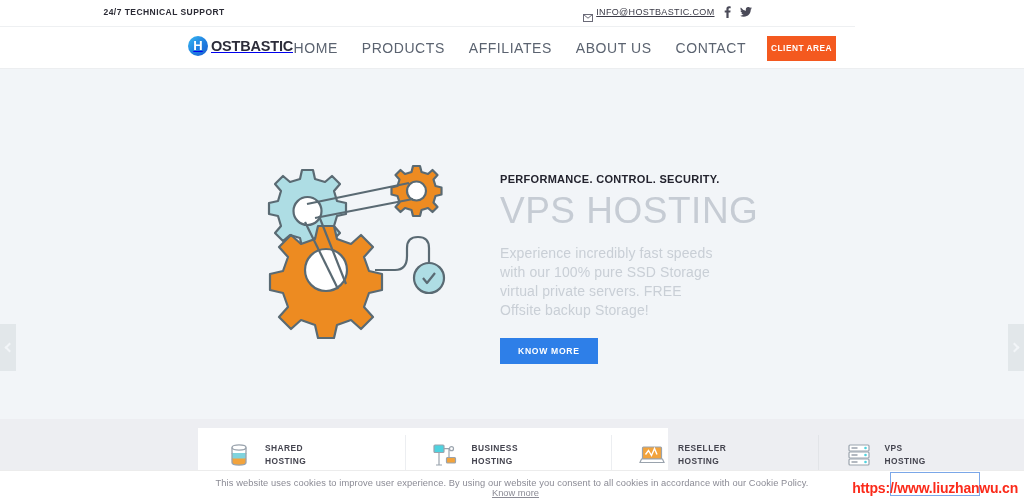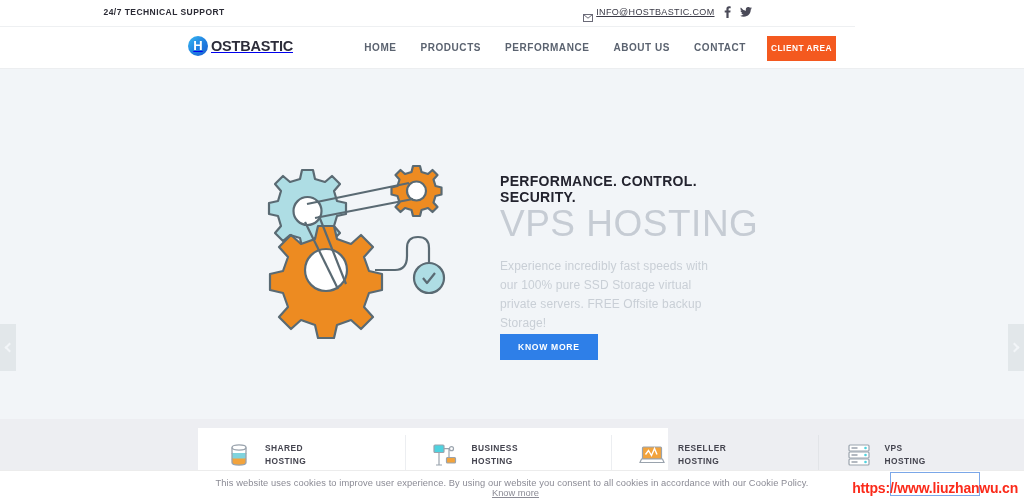--- a/index.html
+++ b/index.html
@@ -44,21 +44,21 @@
   .logo-mark {
     width:20px; height:20px; border-radius:50%;
     background: linear-gradient(135deg,#39b9f2 0%, #1f7fe0 55%, #1a5fd0 100%);
     color:#fff; font-size:13px; font-weight:bold; line-height:20px; text-align:center;
     font-family:"Liberation Sans", sans-serif;
   }
   .logo-text { font-size:14.5px; font-weight:bold; letter-spacing:-.2px; color:#2d2d3a; }
 
   .nav { position:absolute; right:0; top:0; height:42px; display:flex; align-items:center; gap:0; }
   .nav a {
-    font-size:10px; font-weight:bold; letter-spacing:.55px; color:#5b6370;
+    font-size:14px; font-weight:normal; letter-spacing:.55px; color:#5b6370;
     text-decoration:none; padding:0 12px; line-height:42px; display:block;
   }
   .nav a.client {
     background:#f4591f; color:#ffffff; font-weight:bold;
     line-height:17px; padding:4px 4px; margin-left:9px; font-size:8.3px;
     letter-spacing:.5px;
   }
 
   
   .hero {
@@ -75,30 +75,30 @@
     display:block; width:7px; height:7px; border-top:2px solid #f2f5f8; border-right:2px solid #f2f5f8;
   }
   .slider-arrow.left span { transform: rotate(-135deg); margin-left:3px; }
   .slider-arrow.right span { transform: rotate(45deg); margin-right:3px; }
 
   .hero-inner { position:relative; width:648px; margin:0 auto; height:350px; }
   .hero-art { position:absolute; left:55px; top:85px; width:230px; height:185px; }
   .hero-copy { position:absolute; left:312px; top:104px; width:250px; }
 
   .eyebrow {
-    font-size:14px; font-weight:bold; letter-spacing:.3px; color:#23232e;
-    margin-bottom:0;
+    font-size:11px; font-weight:bold; letter-spacing:.3px; color:#23232e;
+    margin-bottom:7px;
   }
   .hero-title {
     font-size:37px; font-weight:normal; letter-spacing:.5px; color:#c6ccd4;
     line-height:1.05; margin-bottom:13px; white-space:nowrap;
   }
   .hero-desc {
-    font-size:12px; line-height:19px; color:#c9cfd6; letter-spacing:.12px;
-    margin-bottom:1px; width:215px;
+    font-size:14px; line-height:19px; color:#c9cfd6; letter-spacing:.12px;
+    margin-bottom:18px; width:215px;
   }
   .btn-know {
     display:inline-block; background:#2e7fe8; color:#ffffff;
     font-size:8.6px; font-weight:bold; letter-spacing:.7px;
     padding:8px 18px; border:none; cursor:pointer;
     font-family:"Liberation Sans", sans-serif;
   }
 
   
   .cards-band {
@@ -188,21 +188,21 @@
 
   <div class="header">
     <div class="header-inner">
       <a class="logo" href="#">
         <span class="logo-mark">H</span>
         <span class="logo-text">OSTBASTIC</span>
       </a>
       <nav class="nav">
         <a href="#">HOME</a>
         <a href="#">PRODUCTS</a>
-        <a href="#">PERFORMANCE</a>
+        <a href="#">AFFILIATES</a>
         <a href="#">ABOUT US</a>
         <a href="#">CONTACT</a>
         <a href="#" class="client">CLIENT AREA</a>
       </nav>
     </div>
   </div>
 
   <div class="hero">
 
     <div class="slider-arrow left">

